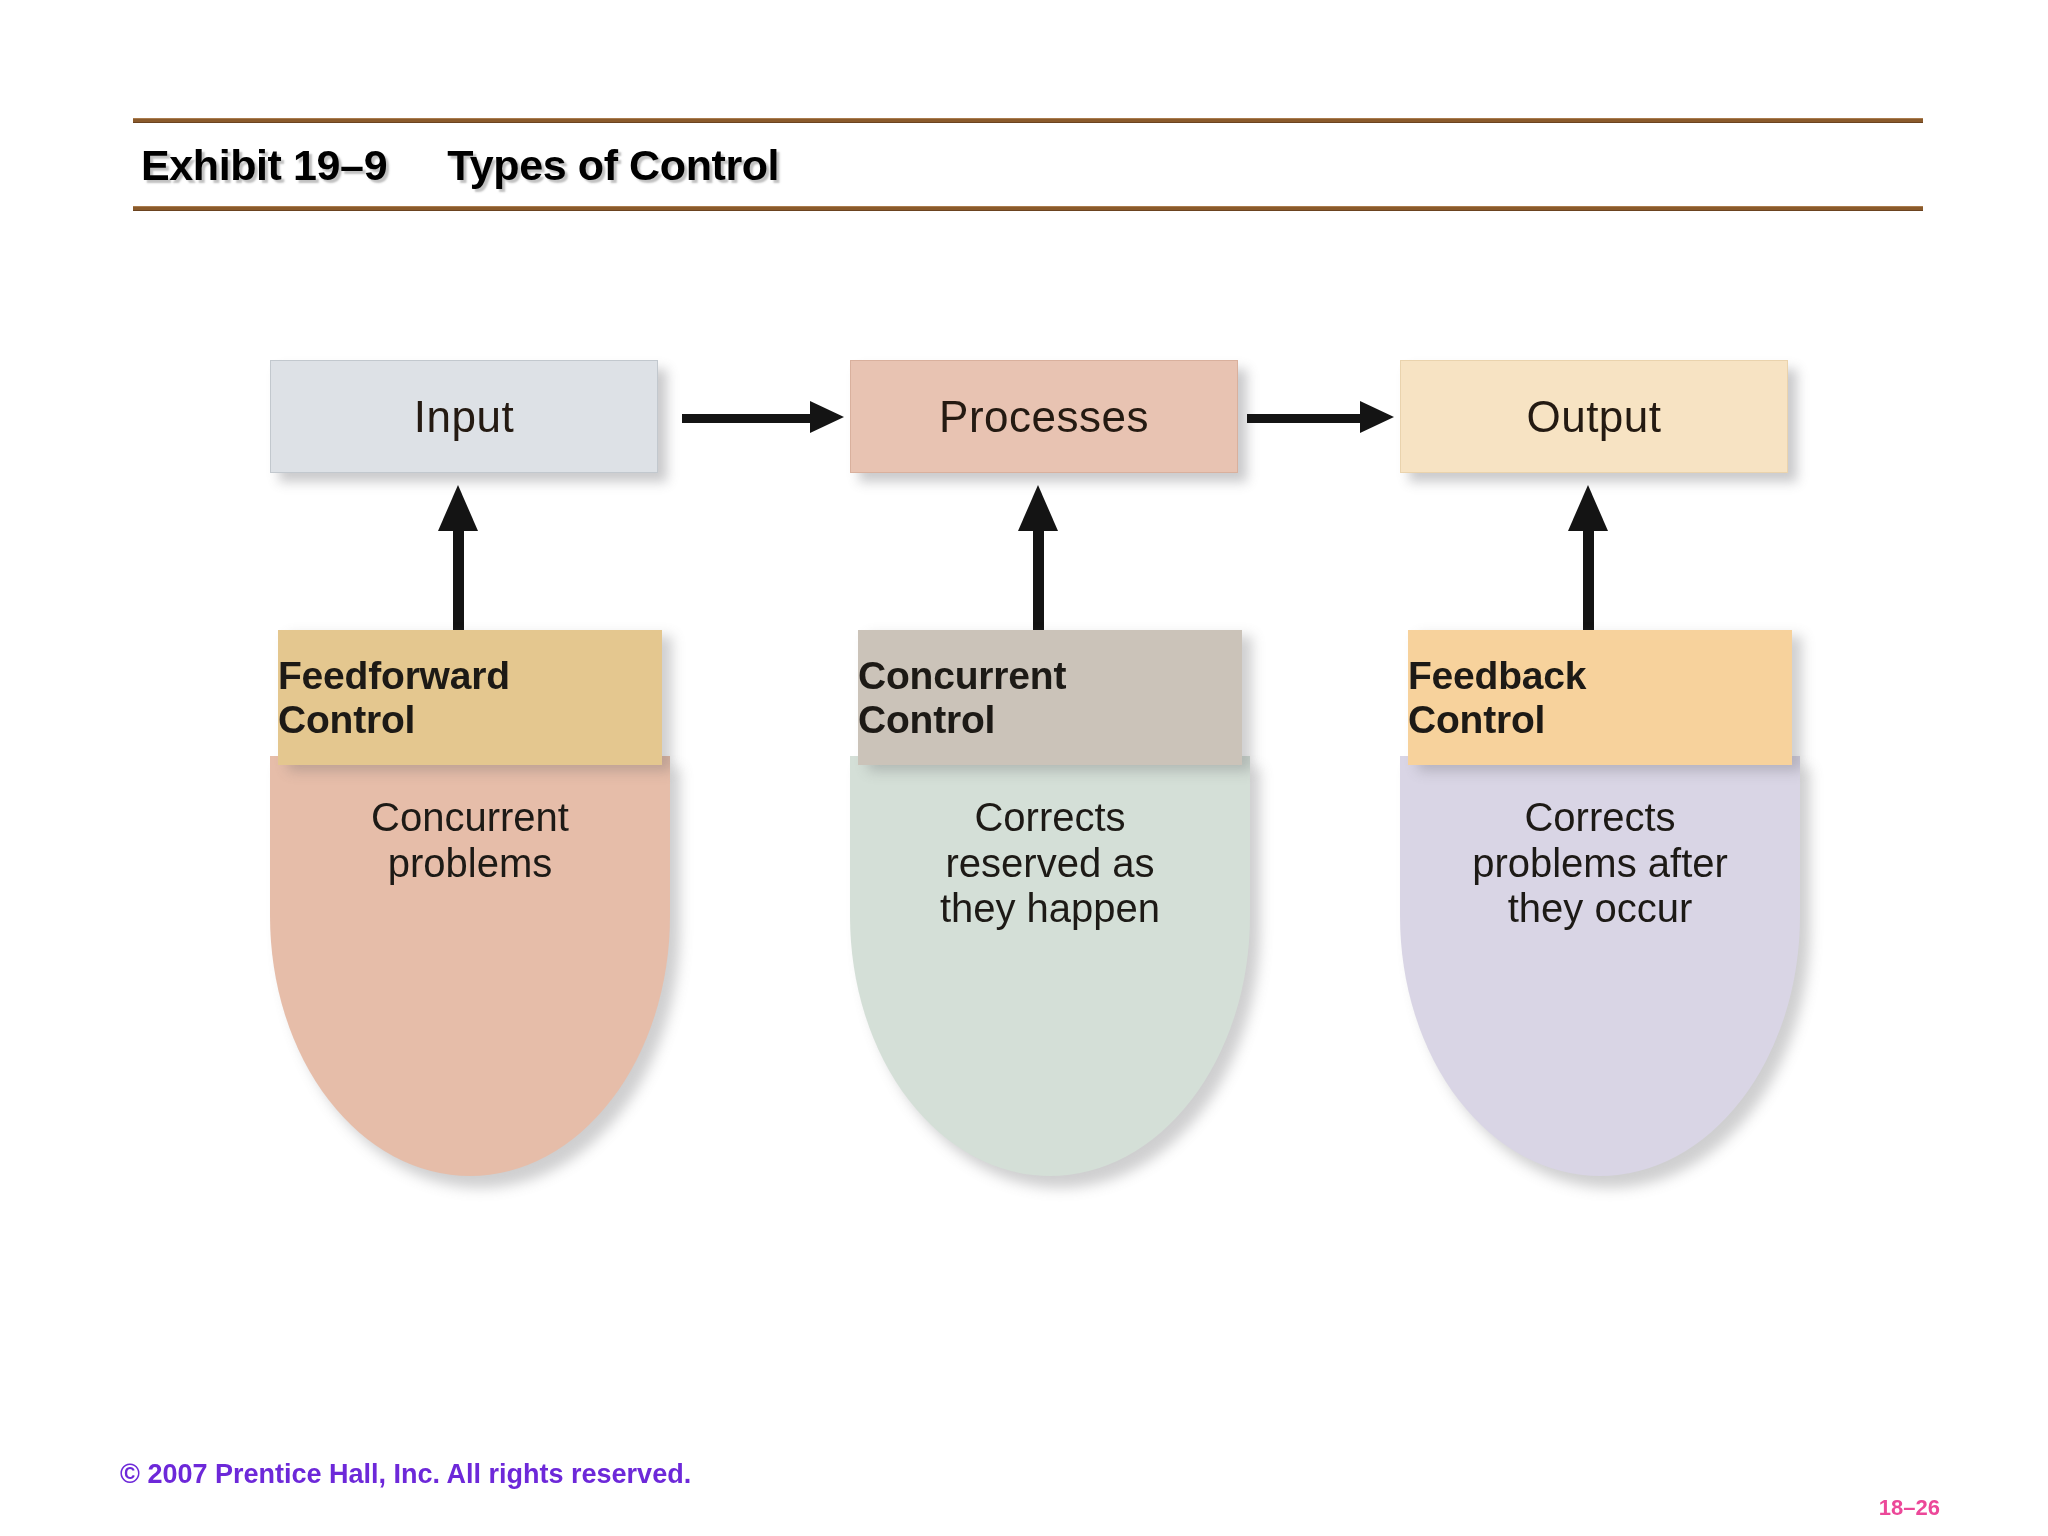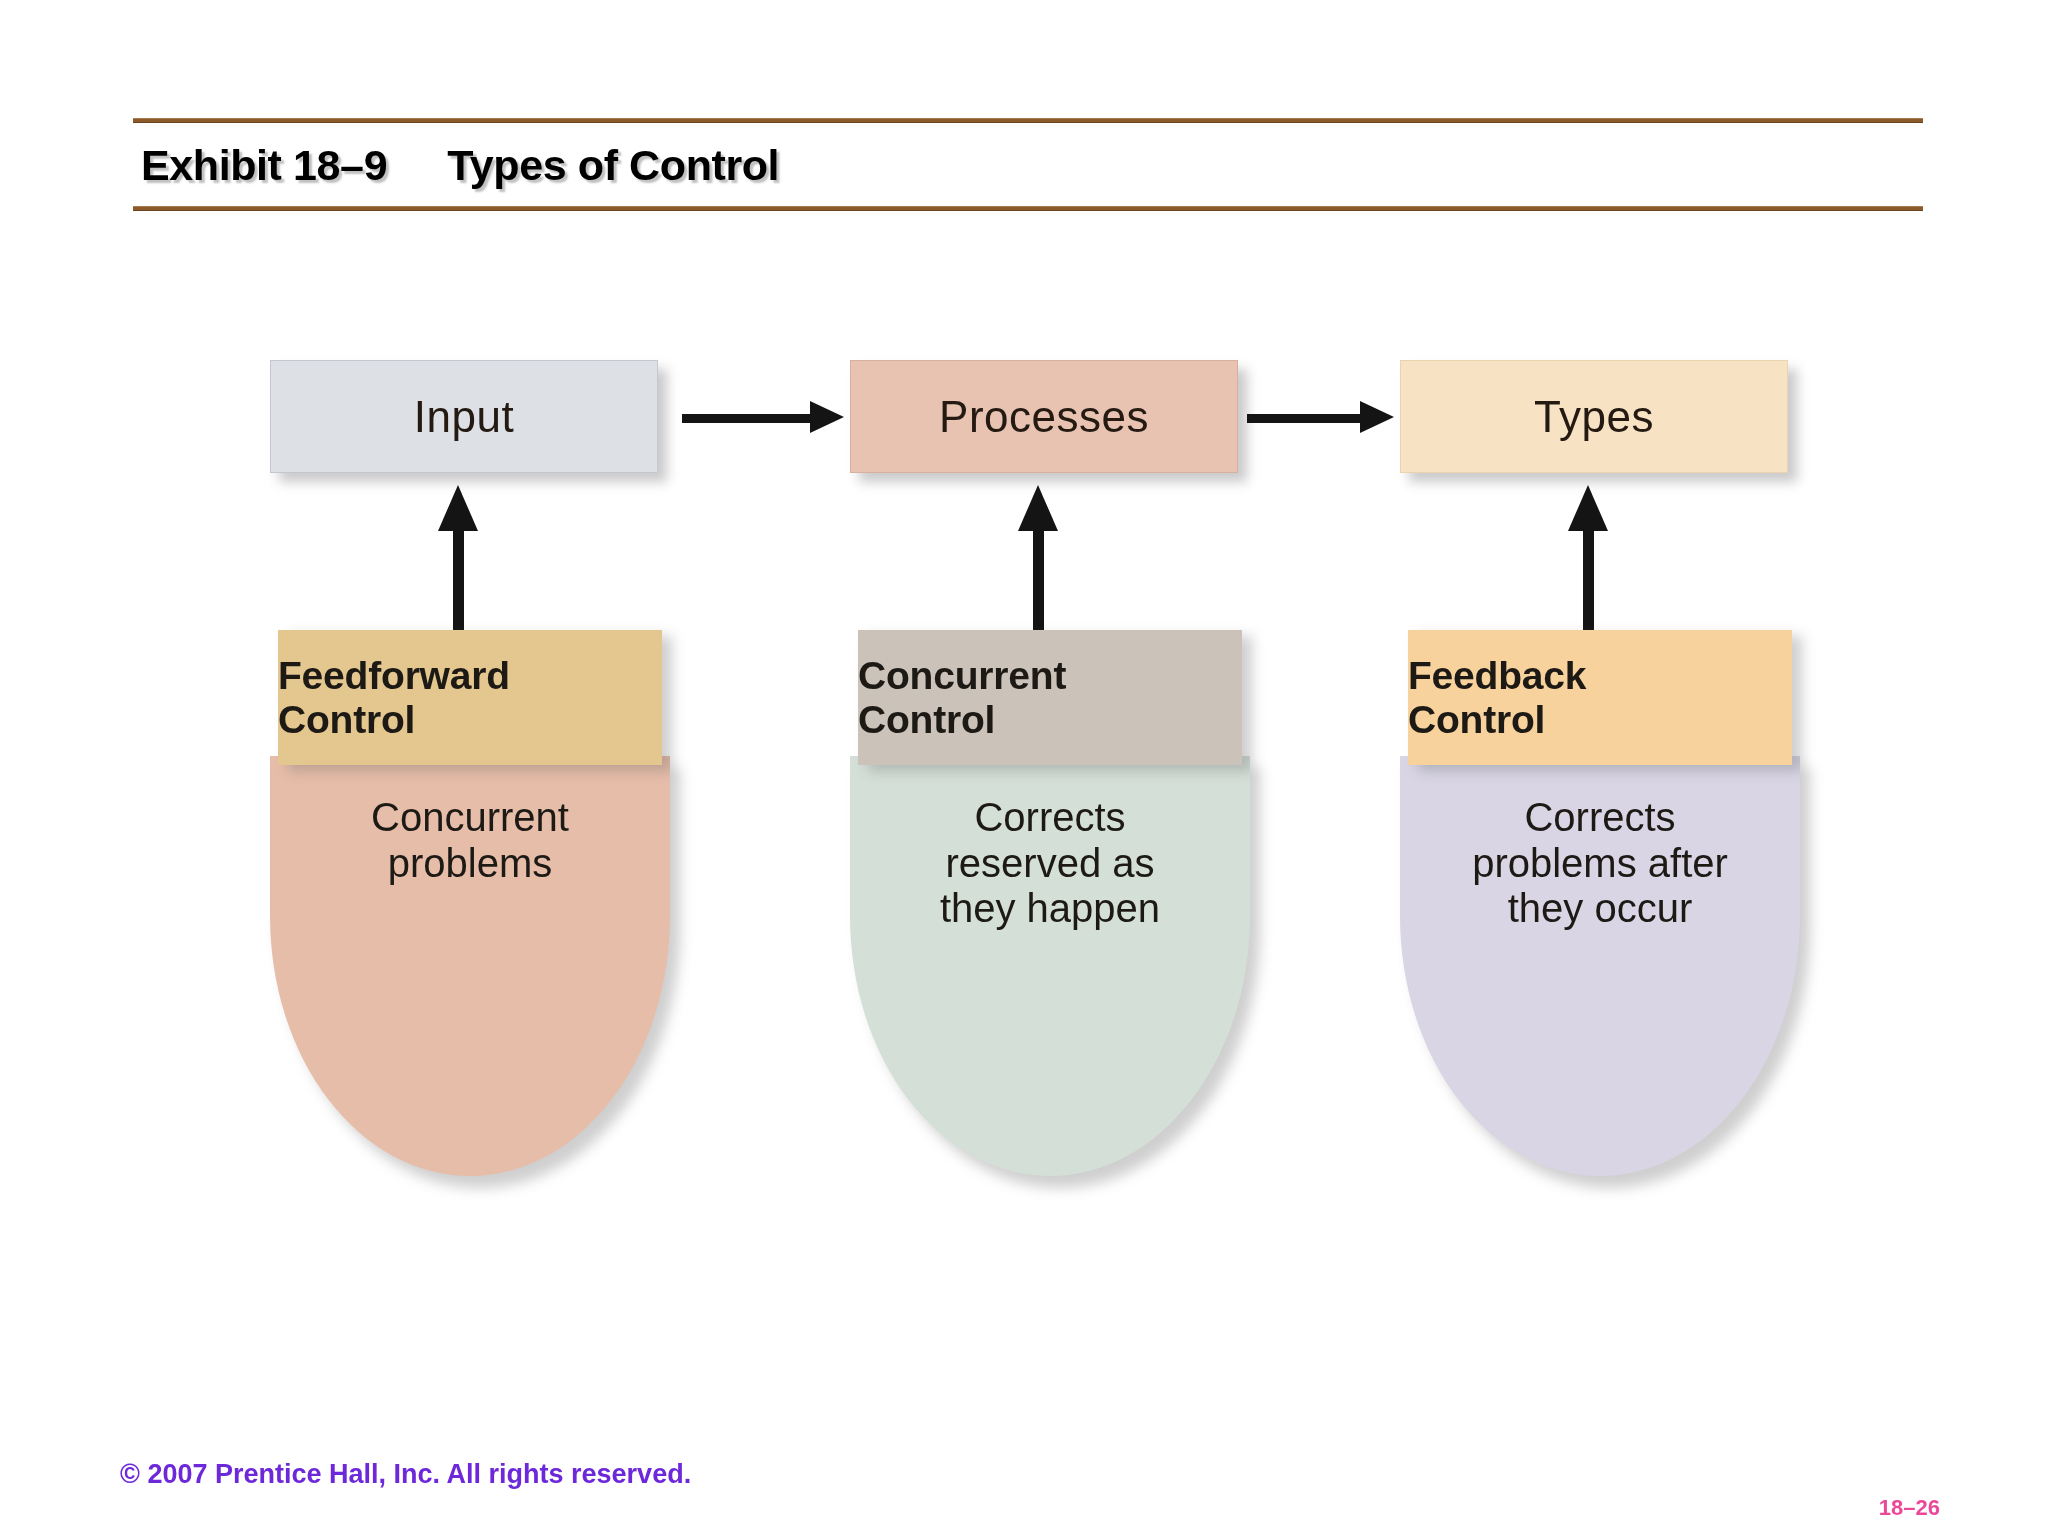--- a/index.html
+++ b/index.html
@@ -232,21 +232,21 @@
   }
 </style>
 </head>
 <body>
 
 <div class="slide">
 
   <div class="header">
     <div class="rule rule-top"></div>
     <div class="title-row">
-      <div class="title-main">Exhibit 18–9</div>
+      <div class="title-main">Exhibit 19–9</div>
       <div class="title-gap"></div>
       <div class="title-sub">Types of Control</div>
     </div>
     <div class="rule rule-bottom"></div>
   </div>
 
   <div class="diagram">
 
     <div class="col col-1">
       <div class="flow-box box-input">
@@ -286,21 +286,21 @@
         <div class="shield-desc">
           <div class="line">Corrects</div>
           <div class="line">reserved as</div>
           <div class="line">they happen</div>
         </div>
       </div>
     </div>
 
     <div class="col col-3">
       <div class="flow-box box-output">
-        <span>Types</span>
+        <span>Output</span>
       </div>
       <div class="v-arrow v-arrow-3">
         <div class="head"></div>
         <div class="shaft"></div>
       </div>
       <div class="shield">
         <div class="shield-body body-feedback"></div>
         <div class="shield-cap cap-feedback">
           <div class="line">Feedback</div>
           <div class="line">Control</div>

